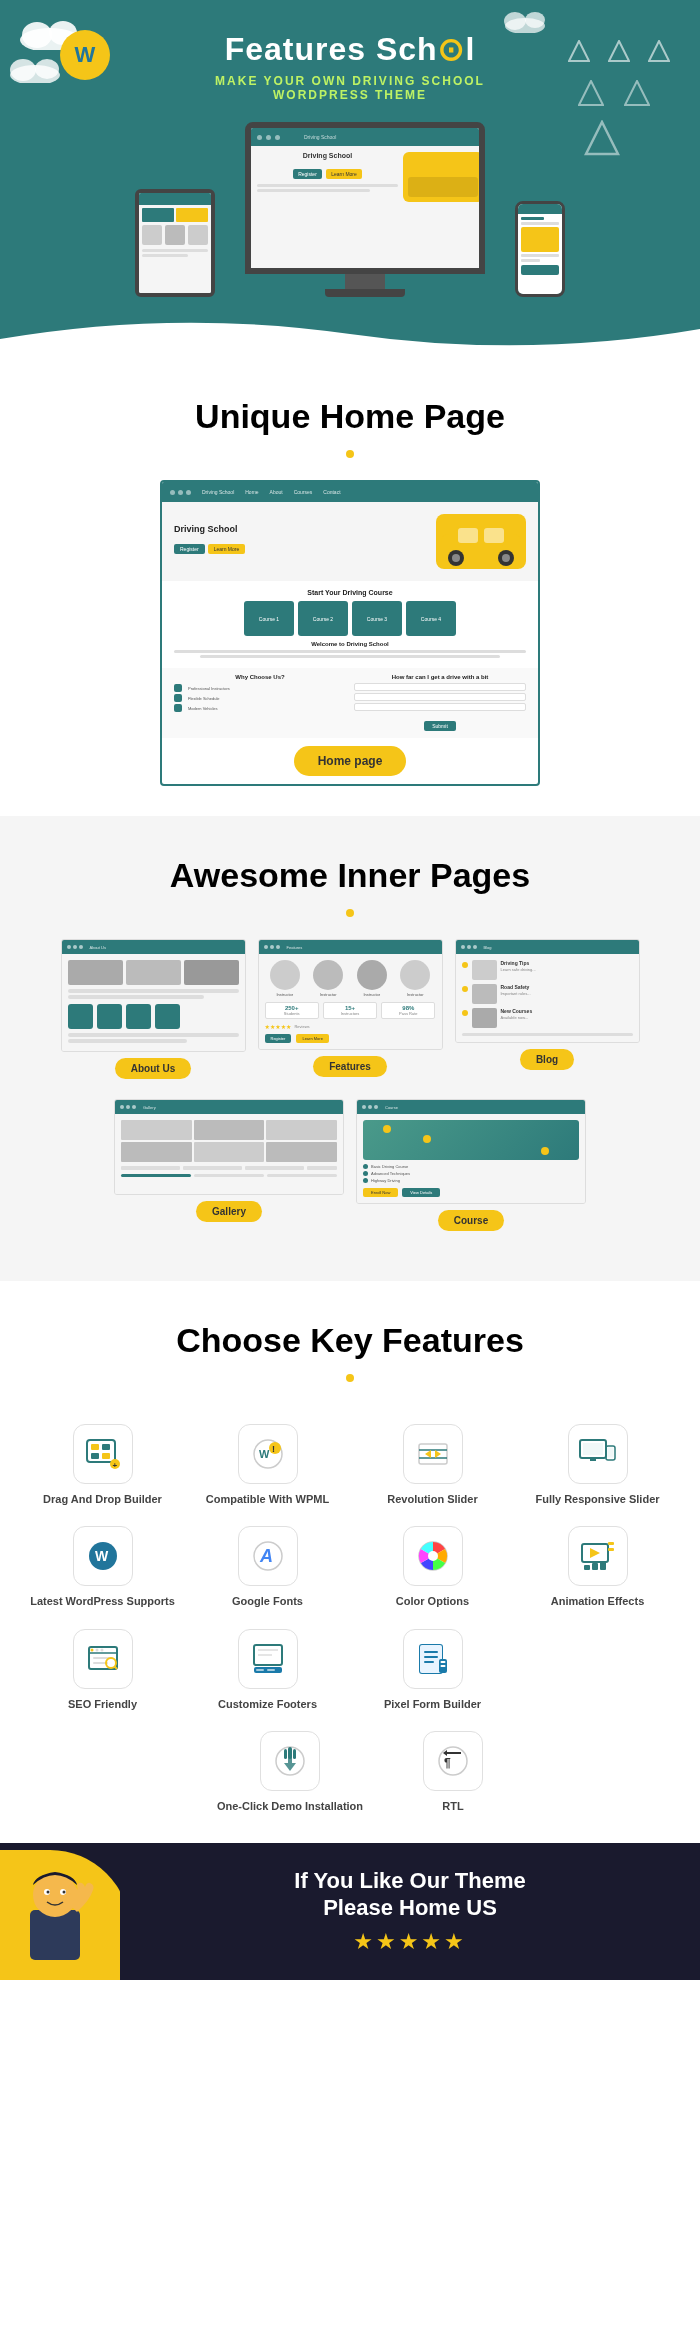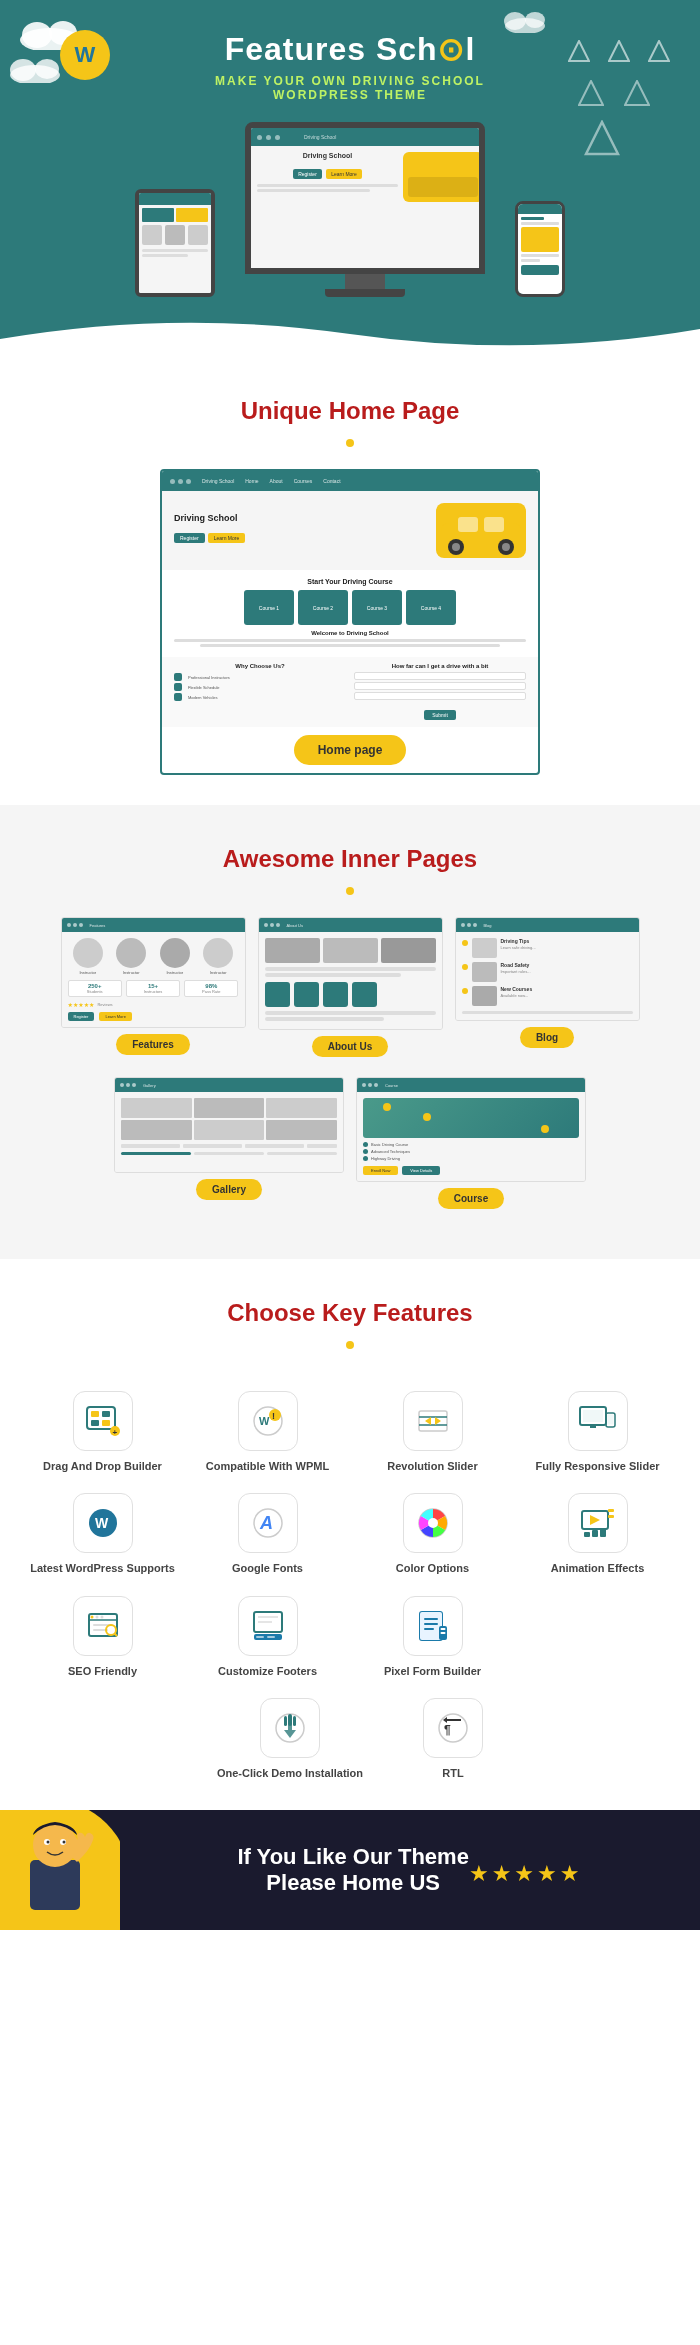--- a/index.html
+++ b/index.html
@@ -162,23 +162,23 @@
       height: 50px;
     }
 
     
     .section {
       padding: 40px 40px 30px;
       text-align: center;
       background: #fff;
     }
     .section-title {
-      font-size: 24px;
+      font-size: 34px;
       font-weight: 800;
-      color: #b91c1c;
+      color: #000000;
       margin-bottom: 8px;
     }
 
     
     .homepage-screenshot {
       width: 380px;
       margin: 0 auto;
       border: 2px solid #2d7a7a;
       border-radius: 4px;
       overflow: hidden;
@@ -368,21 +368,21 @@
       width: 120px;
       flex-shrink: 0;
       position: relative;
       overflow: hidden;
     }
     .rate-content {
       flex: 1;
       text-align: center;
       padding: 25px 20px;
       display: flex;
-      flex-direction: row;
+      flex-direction: column;
       align-items: center;
       justify-content: center;
     }
     .rate-title {
       font-size: 22px;
       font-weight: 800;
       color: #fff;
       line-height: 1.2;
     }
     .rate-stars {
@@ -637,74 +637,20 @@
   </div>
 
   <div class="inner-pages-grid">
 
     <div class="inner-page-item">
       <div class="inner-page-screenshot">
         <div class="ips-header">
           <div class="ips-dot"></div>
             <div class="ips-dot"></div>
             <div class="ips-dot"></div>
-          <span style="font-size:4px;color:rgba(255,255,255,0.8);margin-left:5px;">Features</span>
-        </div>
-        <div class="ips-body features-preview">
-          <div class="team-row">
-            <div class="team-item">
-                <div class="team-avatar"></div>
-                <div class="team-name">Instructor</div>
-              </div>
-            <div class="team-item">
-                <div class="team-avatar" style="background:#bbb;"></div>
-                <div class="team-name">Instructor</div>
-              </div>
-            <div class="team-item">
-                <div class="team-avatar" style="background:#aaa;"></div>
-                <div class="team-name">Instructor</div>
-              </div>
-            <div class="team-item">
-                <div class="team-avatar" style="background:#ccc;"></div>
-                <div class="team-name">Instructor</div>
-              </div>
-          </div>
-          <div class="stats-row">
-            <div class="stat-item">
-                <div class="stat-num">250+</div>
-                <div class="stat-label">Students</div>
-              </div>
-            <div class="stat-item">
-                <div class="stat-num">15+</div>
-                <div class="stat-label">Instructors</div>
-              </div>
-            <div class="stat-item">
-                <div class="stat-num">98%</div>
-                <div class="stat-label">Pass Rate</div>
-              </div>
-          </div>
-          <div style="margin-top:4px;display:flex;gap:3px;align-items:center;">
-            <div class="stars">★★★★★</div>
-            <span style="font-size:4px;color:#888;">Reviews</span>
-          </div>
-          <div style="display:flex;gap:5px;margin-top:4px;">
-            <div style="background:#2d7a7a;color:white;font-size:4px;padding:2px 6px;border-radius:2px;">Register</div>
-            <div style="background:#f5c518;color:#333;font-size:4px;padding:2px 6px;border-radius:2px;">Learn More</div>
-          </div>
-        </div>
-      </div>
-      <span class="page-label-btn">Features</span>
-    </div>
-
-    <div class="inner-page-item">
-      <div class="inner-page-screenshot">
-        <div class="ips-header">
-          <div class="ips-dot"></div>
-            <div class="ips-dot"></div>
-            <div class="ips-dot"></div>
           <span style="font-size:4px;color:rgba(255,255,255,0.8);margin-left:5px;">About Us</span>
         </div>
         <div class="ips-body about-preview">
           <div class="img-row">
             <div class="img-block" style="background:#aaa;"></div>
             <div class="img-block" style="background:#bbb;"></div>
             <div class="img-block" style="background:#999;"></div>
           </div>
           <div class="text-row"></div>
           <div class="text-row" style="width:80%;"></div>
@@ -714,20 +660,74 @@
             <div class="icon-item"></div>
             <div class="icon-item"></div>
           </div>
           <div style="margin-top:4px;">
             <div class="text-row"></div>
             <div class="text-row" style="width:70%;"></div>
           </div>
         </div>
       </div>
       <span class="page-label-btn">About Us</span>
+    </div>
+
+    <div class="inner-page-item">
+      <div class="inner-page-screenshot">
+        <div class="ips-header">
+          <div class="ips-dot"></div>
+            <div class="ips-dot"></div>
+            <div class="ips-dot"></div>
+          <span style="font-size:4px;color:rgba(255,255,255,0.8);margin-left:5px;">Features</span>
+        </div>
+        <div class="ips-body features-preview">
+          <div class="team-row">
+            <div class="team-item">
+                <div class="team-avatar"></div>
+                <div class="team-name">Instructor</div>
+              </div>
+            <div class="team-item">
+                <div class="team-avatar" style="background:#bbb;"></div>
+                <div class="team-name">Instructor</div>
+              </div>
+            <div class="team-item">
+                <div class="team-avatar" style="background:#aaa;"></div>
+                <div class="team-name">Instructor</div>
+              </div>
+            <div class="team-item">
+                <div class="team-avatar" style="background:#ccc;"></div>
+                <div class="team-name">Instructor</div>
+              </div>
+          </div>
+          <div class="stats-row">
+            <div class="stat-item">
+                <div class="stat-num">250+</div>
+                <div class="stat-label">Students</div>
+              </div>
+            <div class="stat-item">
+                <div class="stat-num">15+</div>
+                <div class="stat-label">Instructors</div>
+              </div>
+            <div class="stat-item">
+                <div class="stat-num">98%</div>
+                <div class="stat-label">Pass Rate</div>
+              </div>
+          </div>
+          <div style="margin-top:4px;display:flex;gap:3px;align-items:center;">
+            <div class="stars">★★★★★</div>
+            <span style="font-size:4px;color:#888;">Reviews</span>
+          </div>
+          <div style="display:flex;gap:5px;margin-top:4px;">
+            <div style="background:#2d7a7a;color:white;font-size:4px;padding:2px 6px;border-radius:2px;">Register</div>
+            <div style="background:#f5c518;color:#333;font-size:4px;padding:2px 6px;border-radius:2px;">Learn More</div>
+          </div>
+        </div>
+      </div>
+      <span class="page-label-btn">Features</span>
     </div>
 
     <div class="inner-page-item">
       <div class="inner-page-screenshot">
         <div class="ips-header">
           <div class="ips-dot"></div>
             <div class="ips-dot"></div>
             <div class="ips-dot"></div>
           <span style="font-size:4px;color:rgba(255,255,255,0.8);margin-left:5px;">Blog</span>
         </div>

